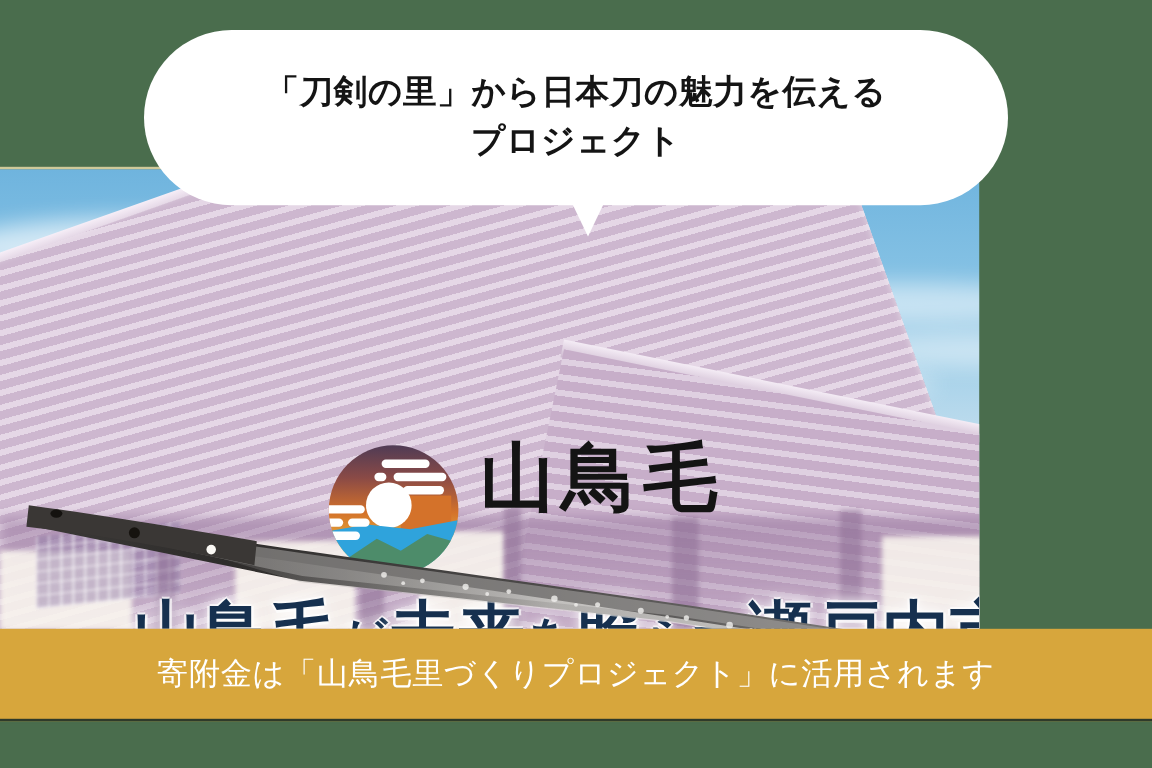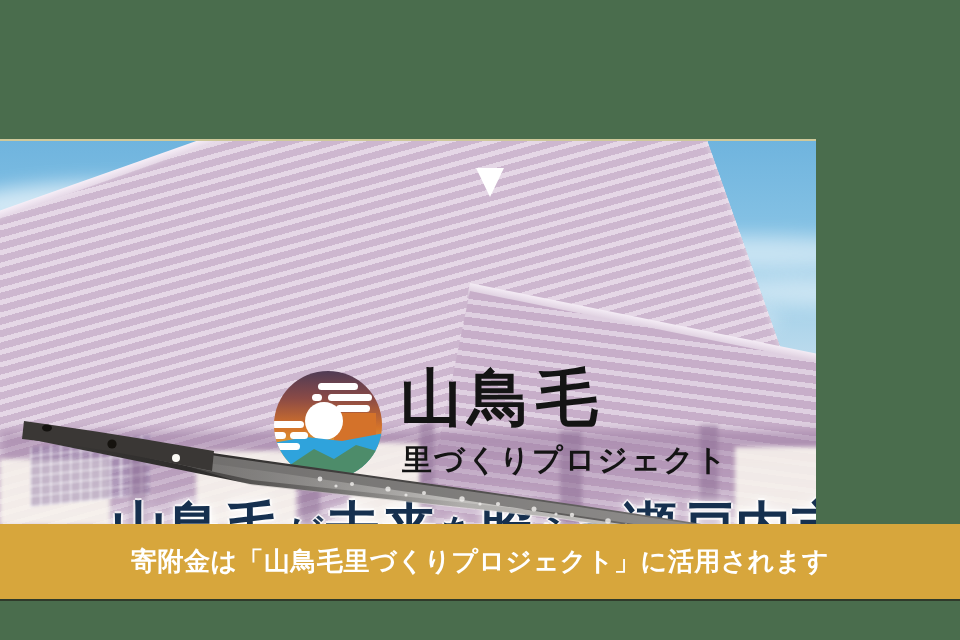--- a/index.html
+++ b/index.html
@@ -160,21 +160,21 @@
 
   
   .goldbar {
     position:absolute; left:0; top:524px; width:960px; height:77px;
     background:#d7a63c;
     display:flex; align-items:center; justify-content:center;
     border-bottom:2px solid #2f3a2a;
   }
   .goldbar-text {
     font-family:"DejaVu Sans","Liberation Sans",sans-serif;
-    font-weight:700; font-size:26px; letter-spacing:.5px; color:#ffffff;
+    font-weight:400; font-size:26px; letter-spacing:.5px; color:#ffffff;
     white-space:nowrap;
   }
   
   .greenstrip {
     position:absolute; left:0; top:603px; width:960px; height:37px;
     background:#4a6d4d;
   }
 
   
   .bubble {
@@ -264,21 +264,20 @@
             <rect x="40" y="25" width="10" height="7" rx="3.5"></rect>
             <rect x="64" y="36" width="34" height="7" rx="3.5"></rect>
             <rect x="-8" y="52" width="40" height="7" rx="3.5"></rect>
             <rect x="-12" y="63" width="26" height="7" rx="3.5"></rect>
             <rect x="18" y="63" width="18" height="7" rx="3.5"></rect>
             <rect x="-6" y="74" width="34" height="7" rx="3.5"></rect>
           </g>
         </g>
       </svg>
       <div class="logo-main">山鳥毛</div>
-      <div class="logo-sub">里づくりプロジェクト</div>
     </div>
 
     <div class="headline">
       <span>山鳥毛</span><span class="kana">が</span><span>未来</span><span class="kana">を</span><span>照</span><span class="kana">らす</span><span>瀬戸内市</span>
     </div>
 
     <svg class="katana" viewBox="0 0 960 385">
       <defs>
         <linearGradient id="steel" x1="0" y1="0" x2="1" y2="0">
           <stop offset="0%" stop-color="#3c3a38"></stop>
@@ -336,15 +335,21 @@
       <path d="M900 277 C 918 281, 930 285, 940 288 L 928 296 L 896 289 Z" fill="#b9b7b5"></path>
     </svg>
   </div>
 
   <div class="goldbar">
     <div class="goldbar-text">寄附金は「山鳥毛里づくりプロジェクト」に活用されます</div>
   </div>
 
   <div class="greenstrip"></div>
 
+  <div class="bubble">
+    <div class="bubble-text">
+      <span>「刀剣の里」から日本刀の魅力を伝える</span><br>
+      <span>プロジェクト</span>
+    </div>
+  </div>
   <div class="bubble-tail"></div>
 
 </div>
 
 </body></html>

